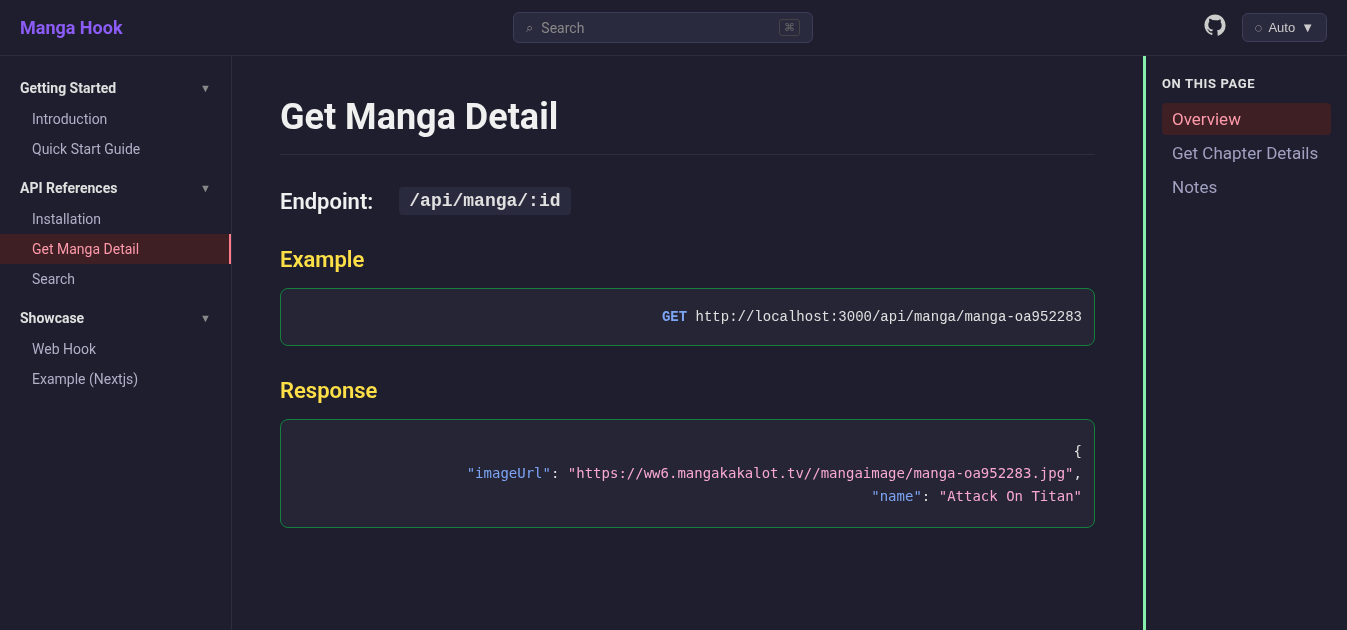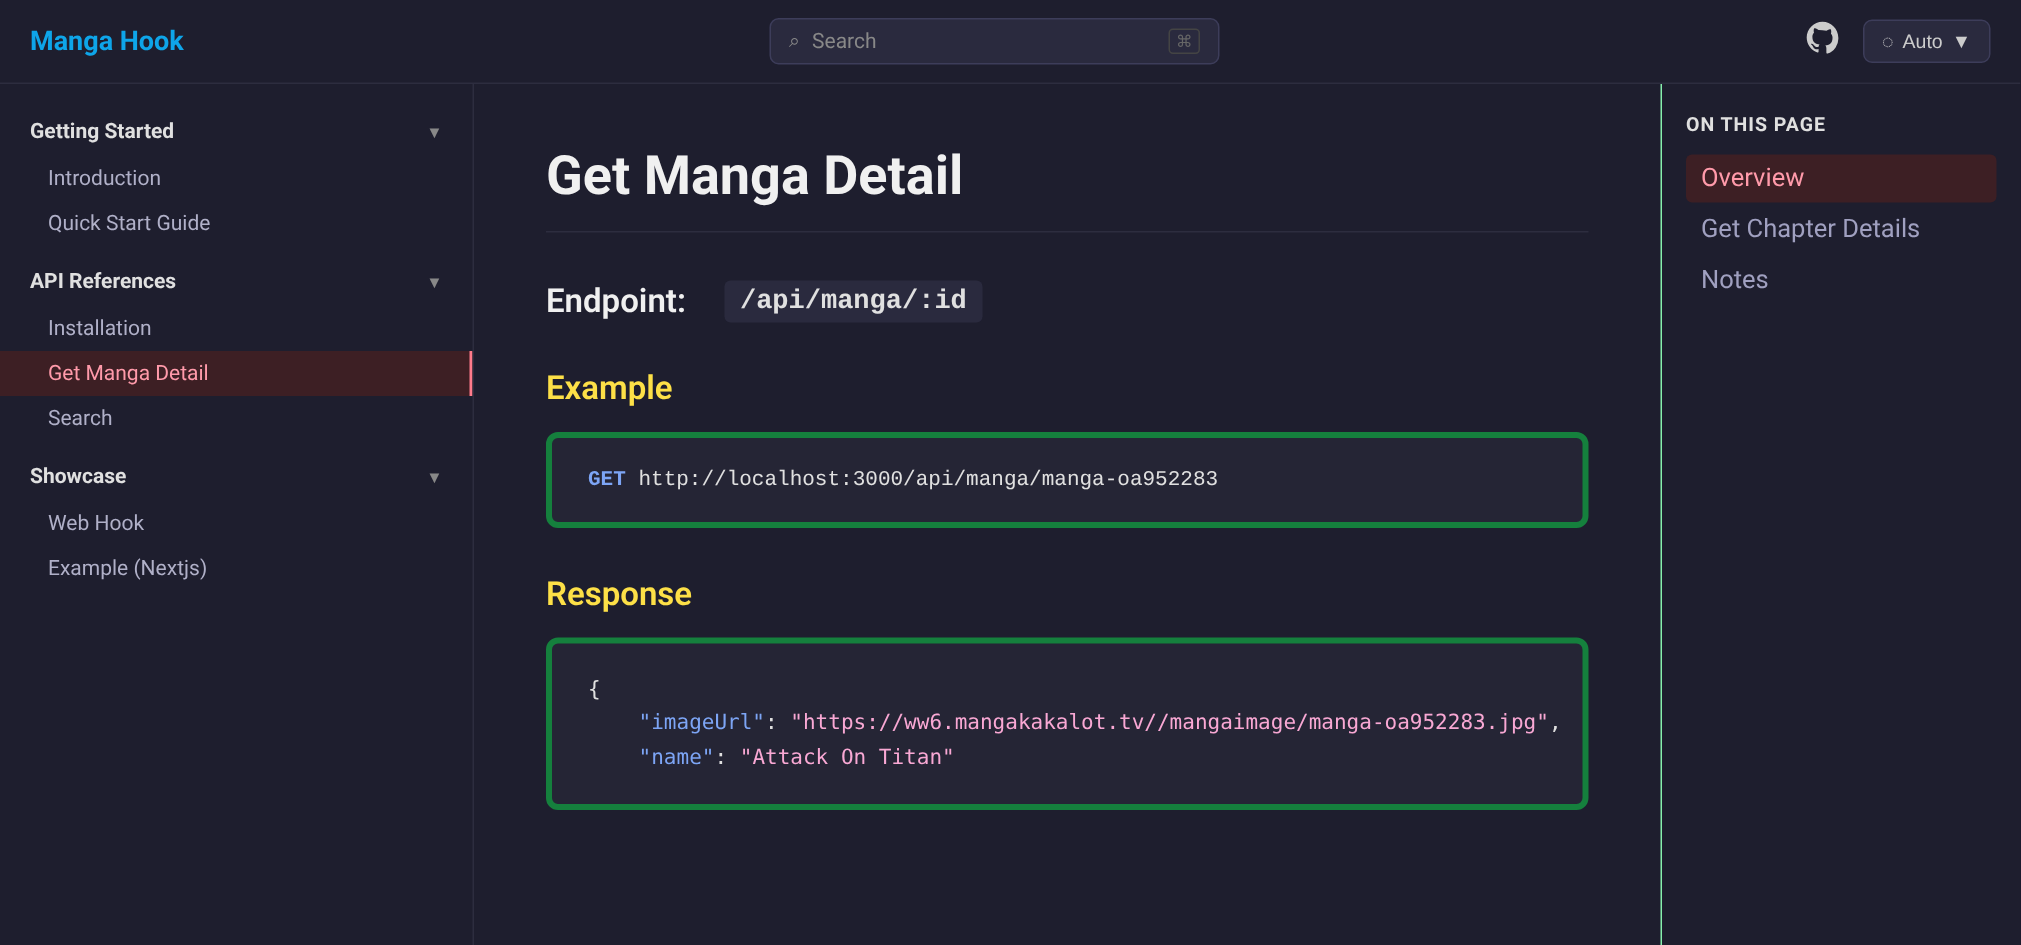--- a/index.html
+++ b/index.html
@@ -18,21 +18,21 @@
       background: #1e1e2e;
       border-bottom: 1px solid #2d2d3f;
       height: 56px;
       display: flex;
       align-items: center;
       padding: 0 20px;
       justify-content: space-between;
       flex-shrink: 0;
     }
     .topbar-logo {
-      color: #0ea5e9;
+      color: #8b5cf6;
       font-size: 18px;
       font-weight: 700;
       cursor: pointer;
     }
     .topbar-center {
       display: flex;
       align-items: center;
       gap: 12px;
     }
     .search-bar {
@@ -87,21 +87,21 @@
 
     
     .main-layout {
       display: flex;
       flex: 1;
       overflow: hidden;
     }
 
     
     .sidebar {
-      width: 316px;
+      width: 232px;
       background: #1e1e2e;
       border-right: 1px solid #2d2d3f;
       overflow-y: auto;
       padding: 16px 0;
       flex-shrink: 0;
     }
     .sidebar-section {
       margin-bottom: 8px;
     }
     .sidebar-section-header {
@@ -181,27 +181,28 @@
     .inline-code {
       background: #2a2a3e;
       color: #e0e0e0;
       font-family: 'Courier New', monospace;
       font-size: 13px;
       padding: 2px 6px;
       border-radius: 3px;
     }
     .code-block {
       background: #252535;
-      border: 4px solid #15803d;
+      border: 1px solid #15803d;
       border-radius: 8px;
-      padding: 20px 24px;
+      padding: 20px 12px;
       font-family: 'Courier New', monospace;
       font-size: 14px;
       margin-top: 16px;
       margin-bottom: 8px;
+      text-align: right;
     }
     .code-block .http-method {
       color: #7da5f5;
       font-weight: 600;
     }
     .code-block .http-url {
       color: #e0e0e0;
     }
     .code-block .json-brace {
       color: #e0e0e0;
@@ -212,24 +213,24 @@
     .code-block .json-string {
       color: #f9a8d4;
     }
     .code-block pre {
       white-space: pre;
       line-height: 1.6;
     }
 
     
     .right-panel {
-      width: 240px;
+      width: 204px;
       padding: 20px 16px;
       background: #1e1e2e;
-      border-left: 1px solid #86efac;
+      border-left: 3px solid #86efac;
       flex-shrink: 0;
     }
     .on-this-page-title {
       font-size: 13px;
       font-weight: 700;
       color: #e0e0e0;
       margin-bottom: 12px;
       text-transform: uppercase;
       letter-spacing: 0.05em;
     }

